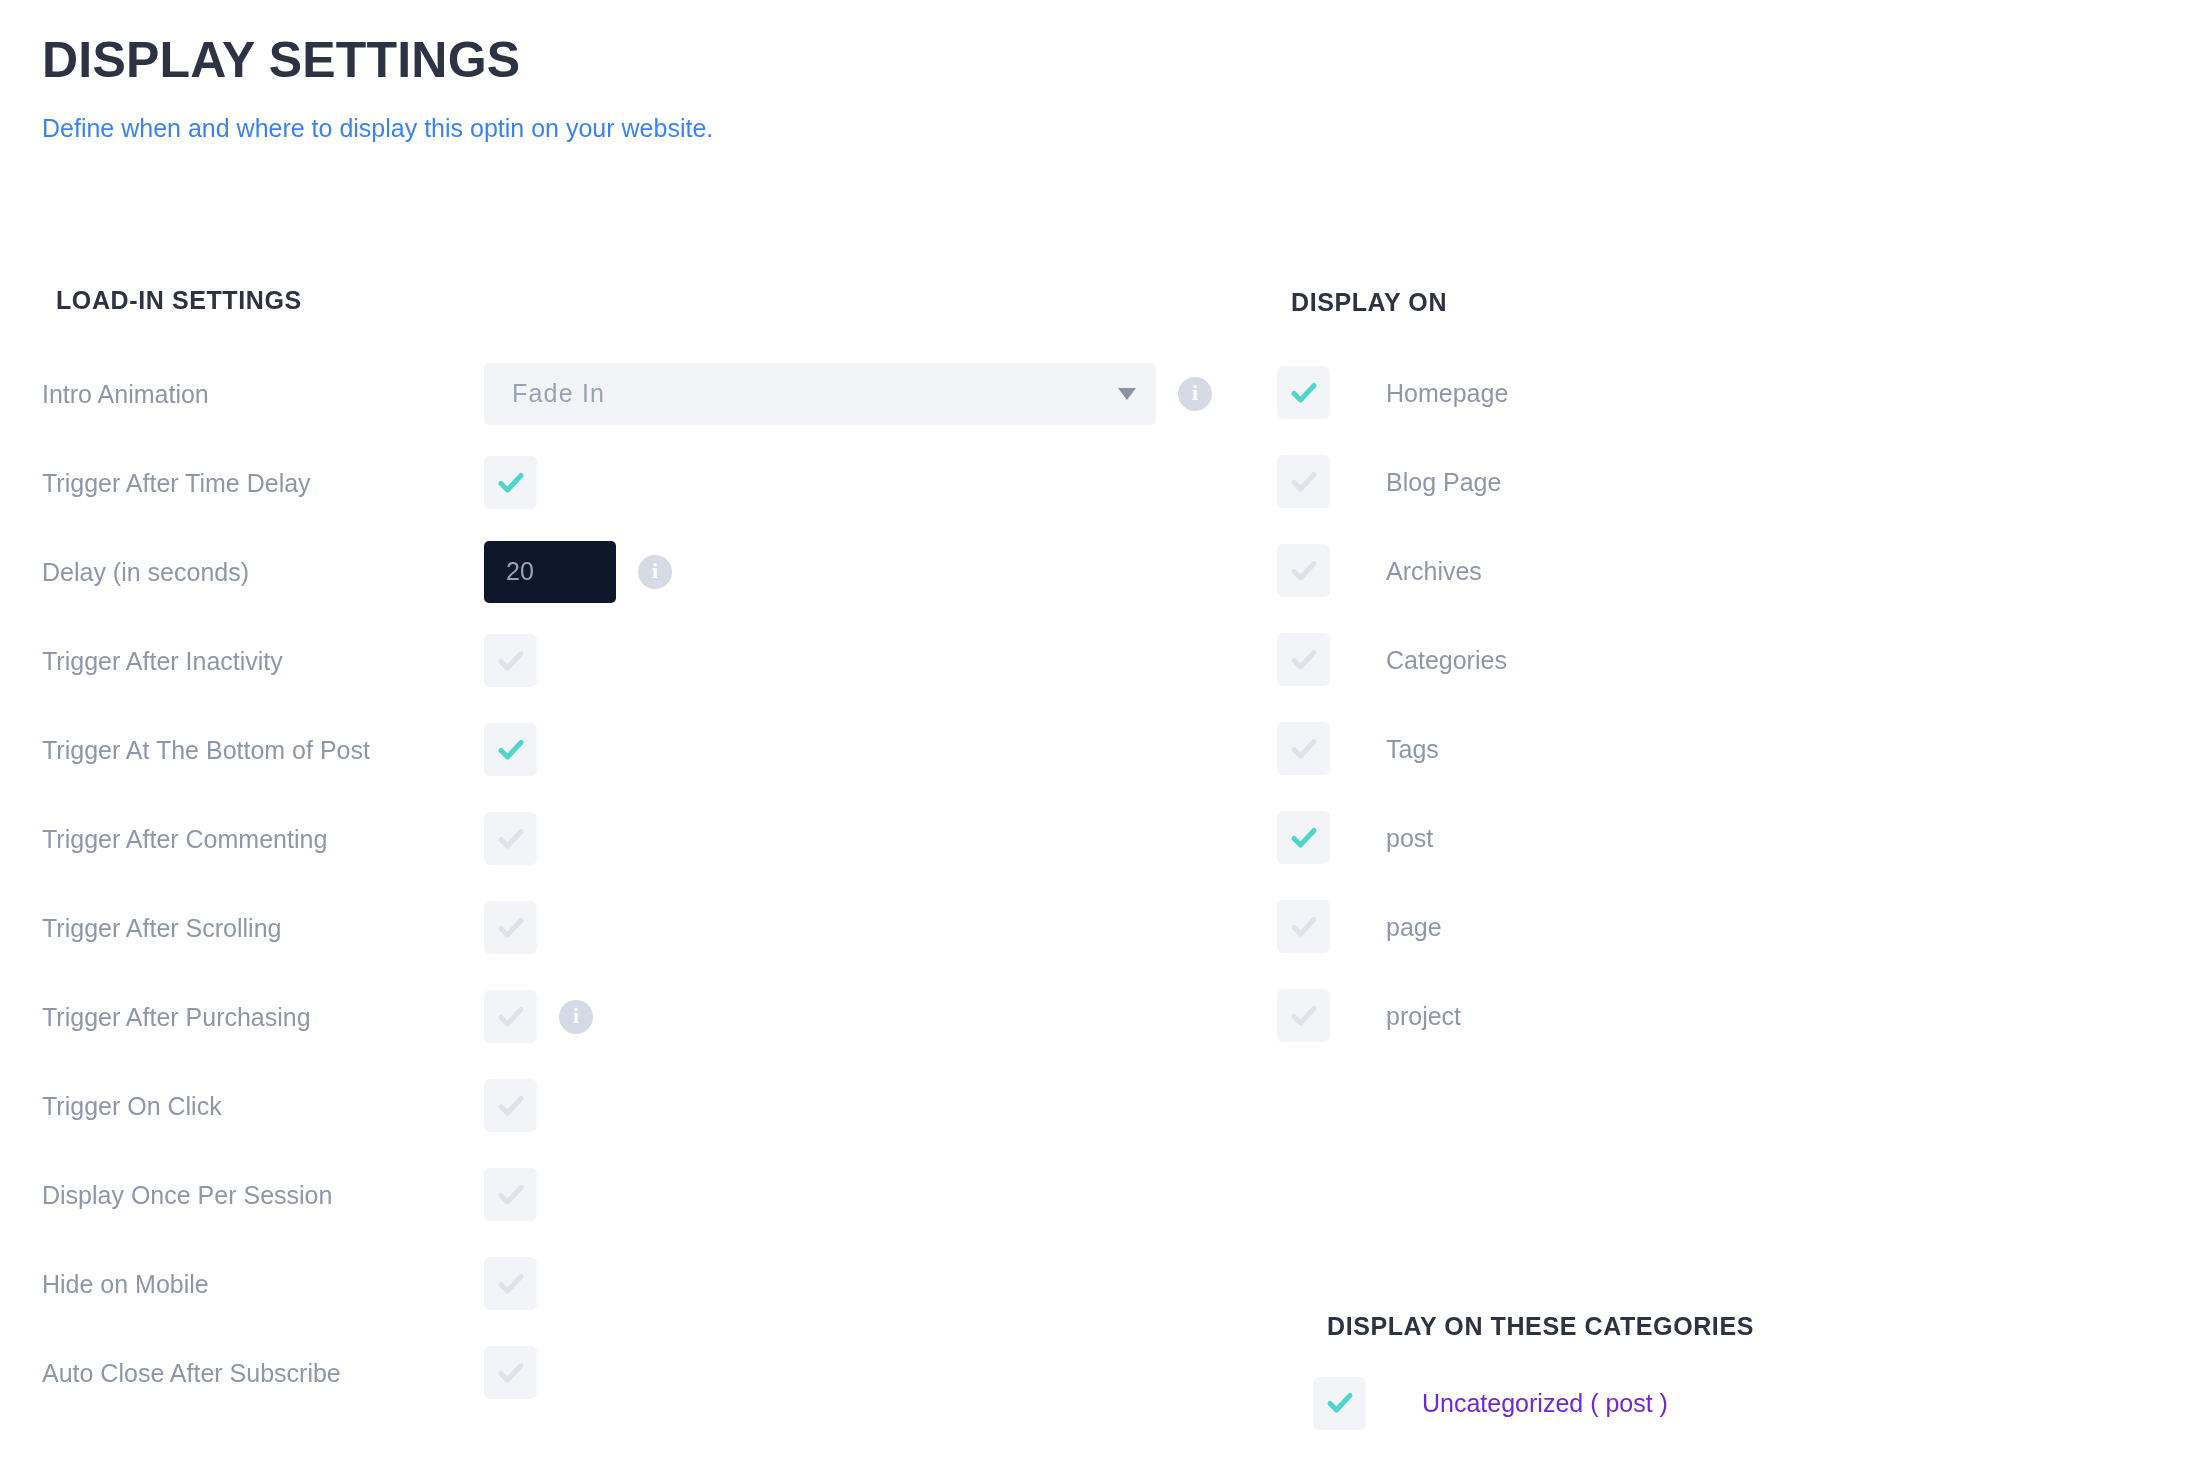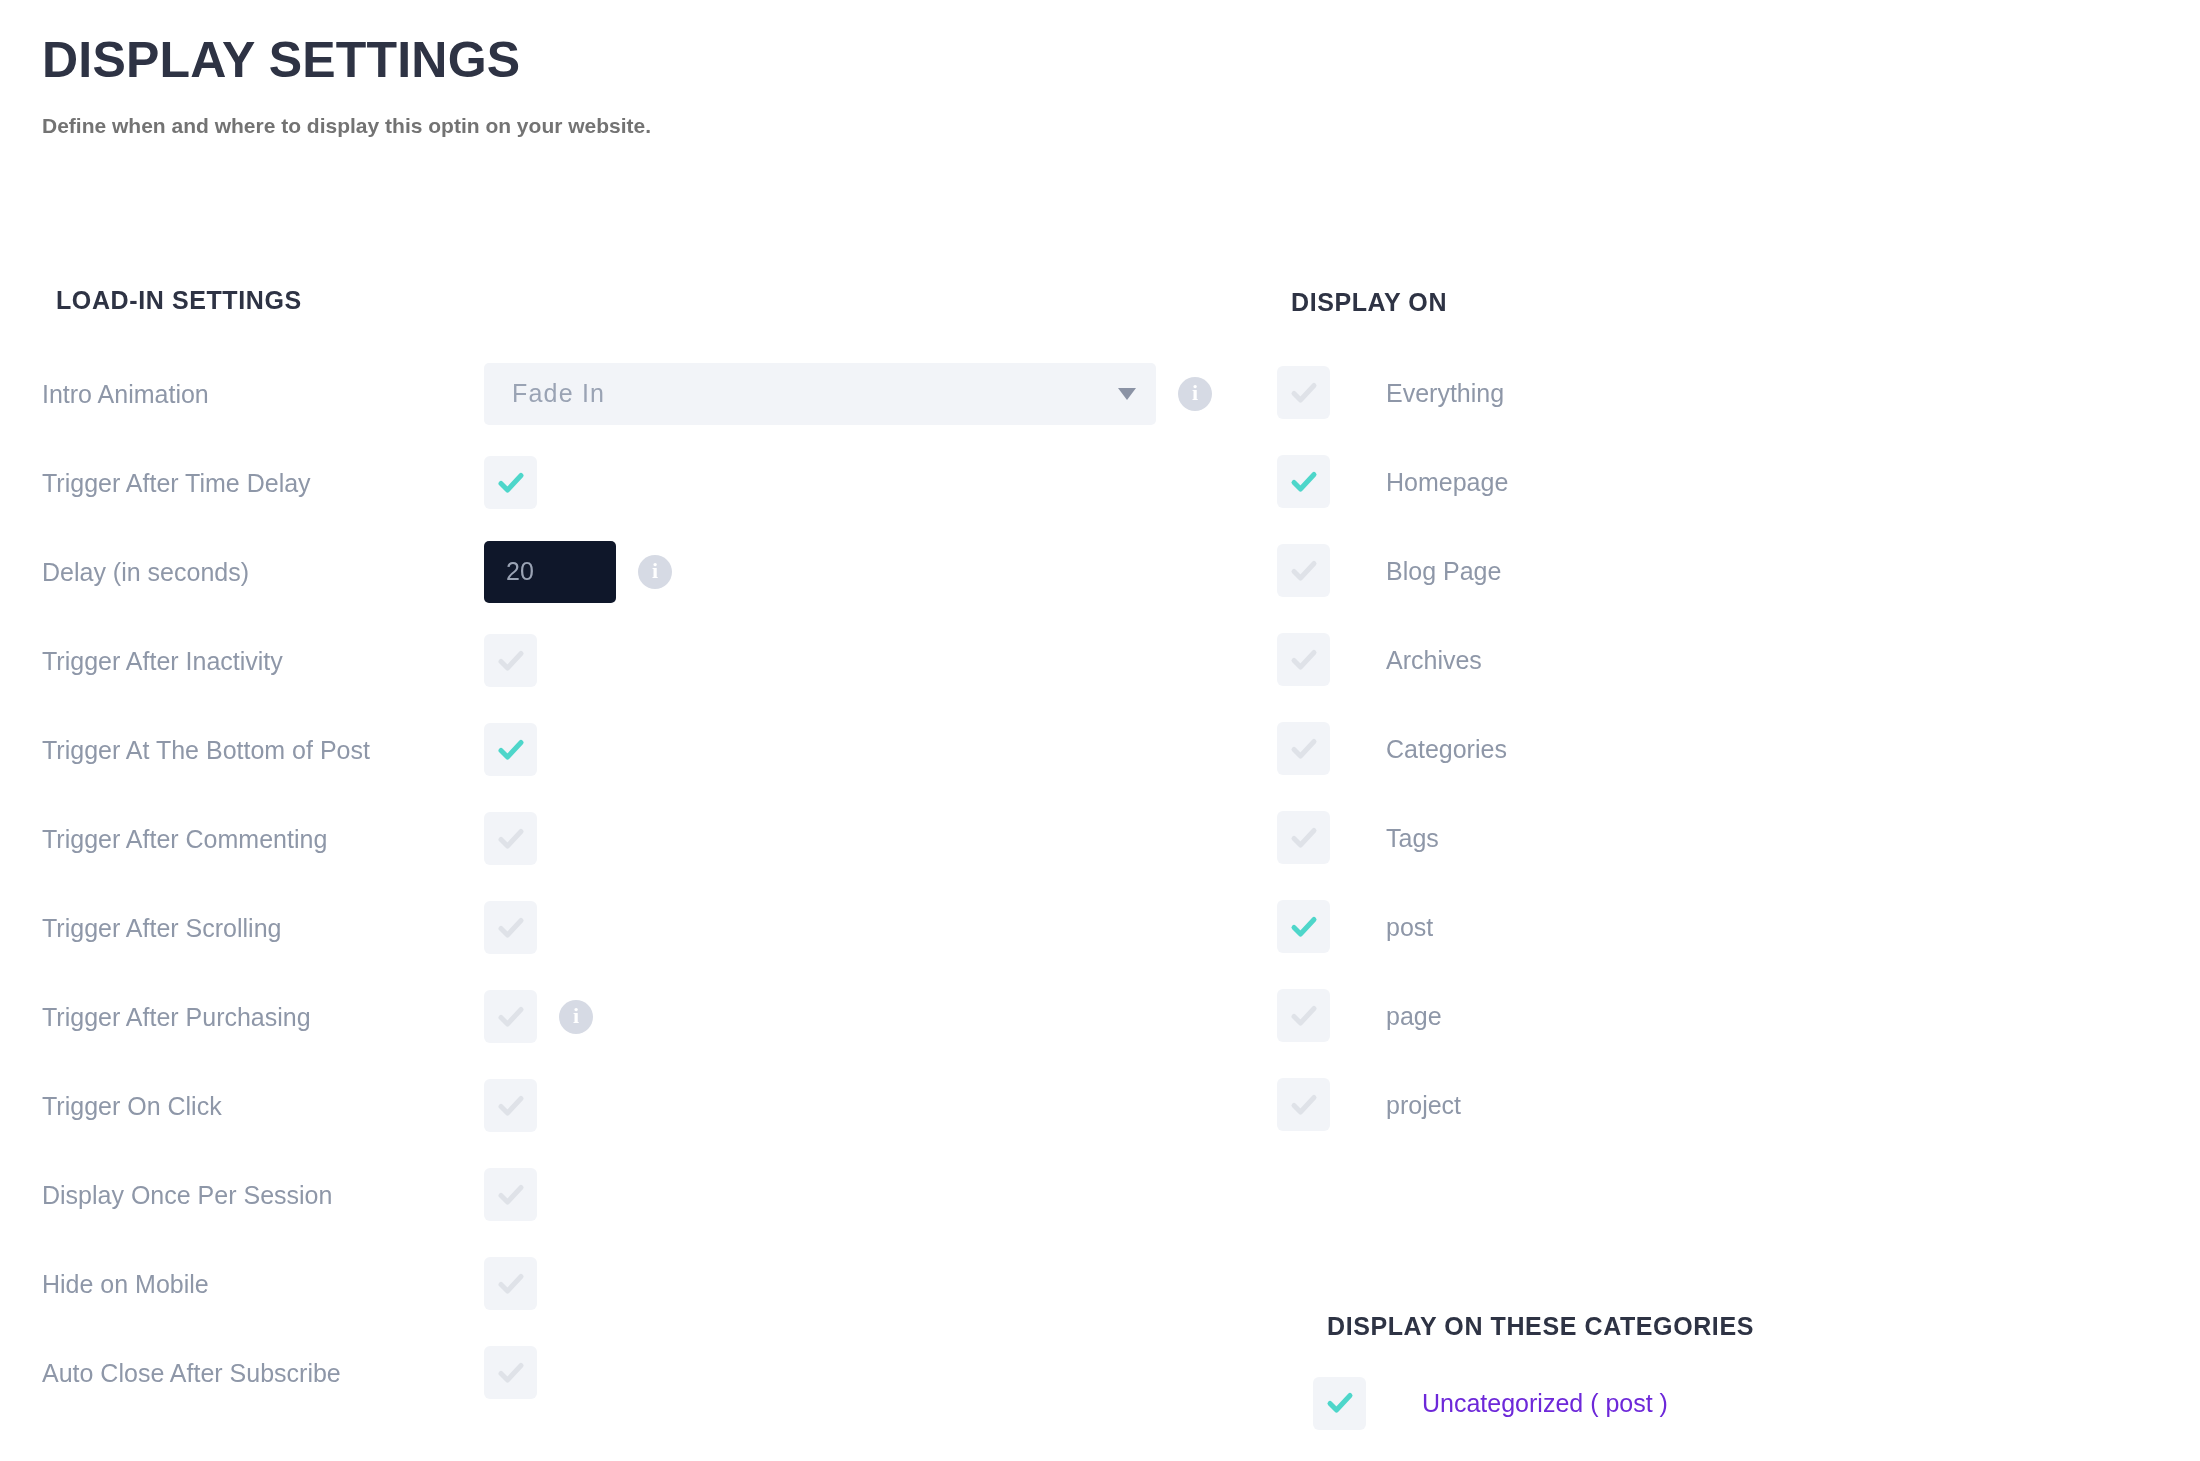--- a/index.html
+++ b/index.html
@@ -32,23 +32,23 @@
   }
   .page-title {
     font-size: 50px;
     font-weight: bold;
     color: #2e3344;
     letter-spacing: 0.2px;
     line-height: 1.05;
     margin: 0;
   }
   .page-subtitle {
-    font-size: 21px;
-    color: #737373;
-    font-weight: bold;
+    font-size: 25px;
+    color: #3b82f6;
+    font-weight: normal;
     margin: 0;
     padding-top: 25px;
     line-height: 1.3;
   }
 
   
   .col-left {
     position: absolute;
     left: 42px;
     top: 274px;
@@ -371,30 +371,20 @@
             </div>
           </div>
         </div>
       </div>
   </div>
 
   <div class="col-right">
     <h2 class="section-title">DISPLAY ON</h2>
     <div class="display-list" id="display-list">
         <div class="display-row">
-          <div class="cbox">
-            <span>
-              <svg width="30" height="30" viewBox="0 0 30 30" aria-hidden="true">
-                <polyline class="tick" points="5,15.5 11.5,22 25,7.5" fill="none" stroke-width="5" stroke-linecap="round" stroke-linejoin="round"></polyline>
-              </svg>
-            </span>
-          </div>
-          <span class="display-label">Everything</span>
-        </div>
-        <div class="display-row">
           <div class="cbox on">
             <span>
               <svg width="30" height="30" viewBox="0 0 30 30" aria-hidden="true">
                 <polyline class="tick" points="5,15.5 11.5,22 25,7.5" fill="none" stroke-width="5" stroke-linecap="round" stroke-linejoin="round"></polyline>
               </svg>
             </span>
           </div>
           <span class="display-label">Homepage</span>
         </div>
         <div class="display-row">

